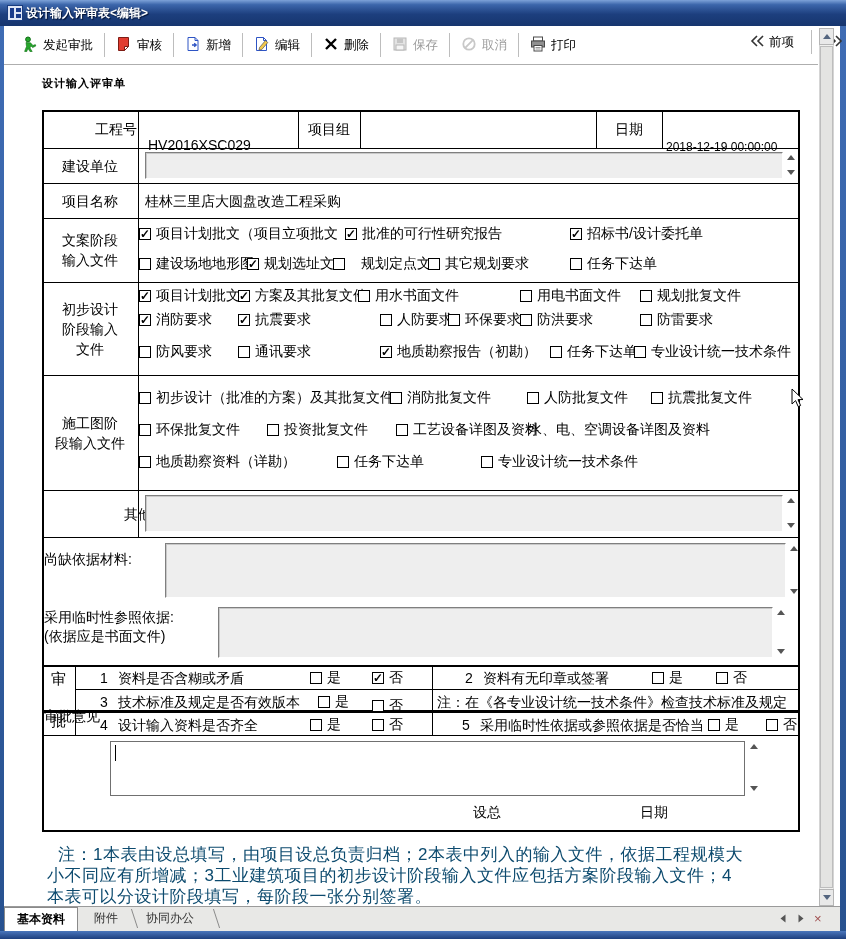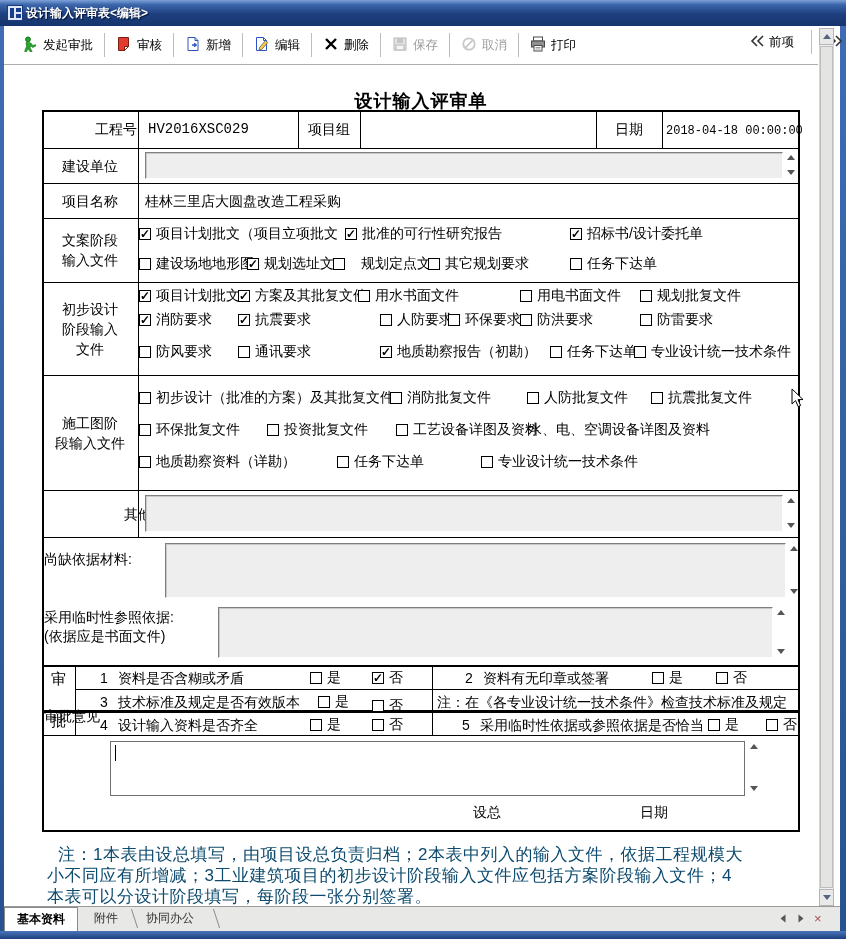--- a/index.html
+++ b/index.html
@@ -26,26 +26,26 @@
   #content{left:4px;top:65px;width:836px;height:841px;background:#fff;}
   
   .sb-track{left:819px;top:28px;width:15px;height:878px;background:#f1f1ef;border:1px solid #d5d5d5;box-sizing:border-box;}
   .sb-btn{left:819px;width:15px;height:17px;background:#e9e9e9;border:1px solid #b5b5b5;box-sizing:border-box;
           display:flex;align-items:center;justify-content:center;}
   .sb-thumb{left:820px;top:46px;width:13px;height:842px;background:#e4e4e2;border:1px solid #bdbdbd;box-sizing:border-box;}
   .tri{width:0;height:0;}
   .tri-up{border-left:4px solid transparent;border-right:4px solid transparent;border-bottom:5px solid #54657f;}
   .tri-down{border-left:4px solid transparent;border-right:4px solid transparent;border-top:5px solid #54657f;}
   
-  #form-title{left:42px;top:76px;width:758px;text-align:center;font-size:18px;font-weight:600;letter-spacing:1px;margin-top:13px;}
+  #form-title{left:42px;top:76px;width:758px;text-align:left;font-size:11px;font-weight:600;letter-spacing:1px;}
   .ln{position:absolute;background:#000;}
   .lbl{position:absolute;font-size:14px;color:#000;white-space:nowrap;}
   .lblbox{position:absolute;display:flex;flex-direction:column;align-items:center;justify-content:center;
           font-size:14px;line-height:20px;text-align:center;color:#000;}
-  .mono{font-family:Liberation Mono, monospace;}
+  .mono{font-family:Liberation Sans, sans-serif;margin-top:16px;}
   .field{position:absolute;background:#eeeeee;border:1px solid;border-color:#7f7f7f #ffffff #ffffff #7f7f7f;
          box-sizing:border-box;box-shadow:inset 1px 1px 0 #c9c9c9;}
   .field.white{background:#fff;border-color:#707070;border:1px solid #707070;box-shadow:none;}
   .cbi{position:absolute;display:flex;align-items:center;gap:5px;font-size:14px;white-space:nowrap;height:15px;}
   .cb{width:12px;height:12px;border:1px solid #000;background:#fff;flex:0 0 auto;display:inline-flex;
       align-items:center;justify-content:center;font-size:12px;font-weight:bold;line-height:1;box-sizing:border-box;}
   .note-line{position:absolute;font-size:17px;letter-spacing:0.5px;color:#0c4a6e;white-space:nowrap;}
   .caret{position:absolute;width:1px;height:16px;background:#000;}
   
   #tabstrip{left:4px;top:906px;width:836px;height:25px;background:#e8e8e6;border-top:1px solid #9a9a9a;box-sizing:border-box;}
@@ -177,21 +177,21 @@
 <div class="ln" style="left:596px;top:110px;width:1px;height:38px;"></div>
 <div class="ln" style="left:662px;top:110px;width:1px;height:38px;"></div>
 <div class="ln" style="left:75px;top:665px;width:1px;height:70px;"></div>
 <div class="ln" style="left:432px;top:665px;width:1px;height:70px;"></div>
 
 <div class="lblbox" style="left:42px;top:110px;width:96px;height:38px;padding-left:26px;">工程号</div>
 <div class="lbl mono" style="left:148px;top:121px;font-size:14px;">HV2016XSC029</div>
 <div class="lblbox" style="left:298px;top:110px;width:62px;height:38px;">项目组</div>
 <div class="lbl" style="left:370px;top:121px;"></div>
 <div class="lblbox" style="left:596px;top:110px;width:66px;height:38px;">日期</div>
-<div class="lbl mono" style="left:666px;top:124px;font-size:12px;">2018-04-18 00:00:00</div>
+<div class="lbl mono" style="left:666px;top:124px;font-size:12px;">2018-12-19 00:00:00</div>
 
 <div class="lblbox" style="left:42px;top:148px;width:96px;height:35px;">建设单位</div>
 <div class="field" style="left:145px;top:152px;width:638px;height:27px;"></div>
 <div class="sp-up" style="left:787px;top:155px;"></div>
 <div class="sp-down" style="left:787px;top:170px;"></div>
 
 <div class="lblbox" style="left:42px;top:183px;width:96px;height:35px;">项目名称</div>
 <div class="lbl" style="left:145px;top:193px;">桂林三里店大圆盘改造工程采购</div>
 
 <div class="lblbox" style="left:42px;top:490px;width:96px;height:47px;padding-left:48px;">其他</div>

